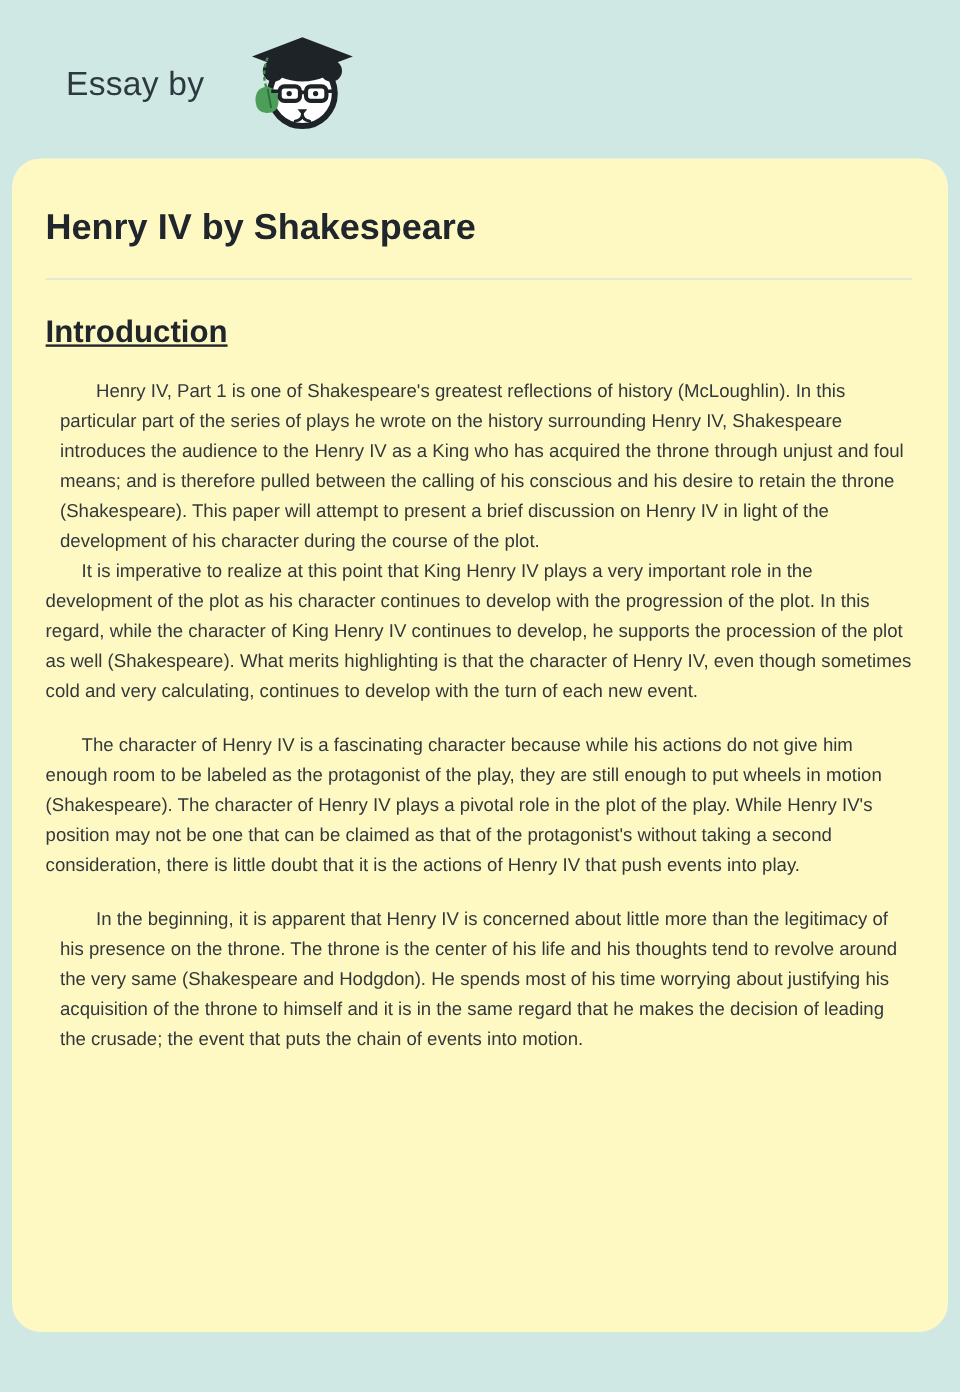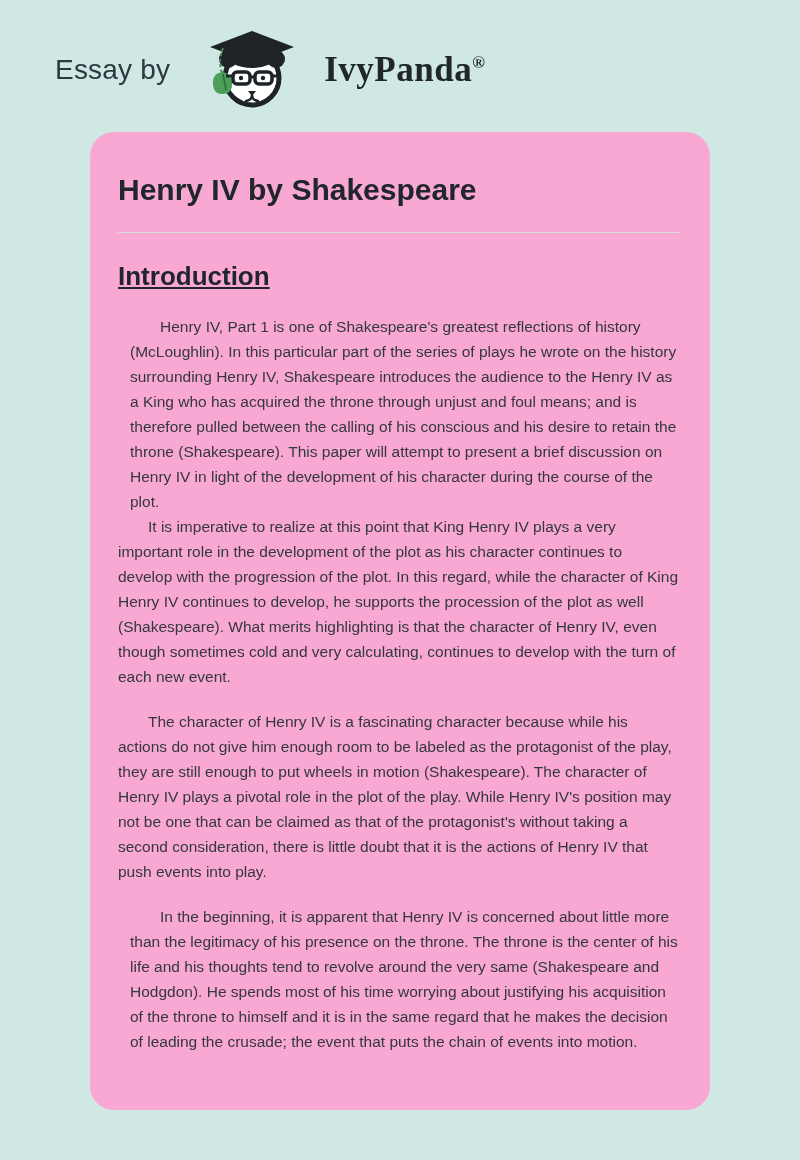--- a/index.html
+++ b/index.html
@@ -41,24 +41,24 @@
     margin-left: 4px;
     letter-spacing: 0.5px;
   }
   .brand sup {
     font-size: 17px;
     vertical-align: super;
     line-height: 0;
   }
   
   .card {
-    width: 620px;
+    width: 780px;
     min-height: 978px;
     margin: 0 auto;
-    background: #f9a8d4;
+    background: #fef9c3;
     border-radius: 24px;
     padding: 34px 30px 44px 28px;
     box-sizing: border-box;
   }
   .card h1 {
     font-size: 30px;
     line-height: 36px;
     margin: 6px 0 24px 0;
     color: #20262b;
     font-weight: 700;
@@ -138,21 +138,20 @@
 
       <circle cx="44" cy="48" r="2.2" fill="#1d2327"></circle>
       <circle cx="66" cy="48" r="2.2" fill="#1d2327"></circle>
 
       <path d="M51 61 h8 l-4 5 z" fill="#1d2327"></path>
 
       <path d="M55 65 q0 5 -6 6 M55 65 q0 5 6 6" stroke="#1d2327" stroke-width="2.4" fill="none" stroke-linecap="round"></path>
     </svg>
   </span>
 
-  <span class="brand"><span>IvyPanda</span><sup>®</sup></span>
 </header>
 
 <main class="card">
   <h1>Henry IV by Shakespeare</h1>
 
 
   <hr class="divider">
 
   <section>
     <h2>Introduction</h2>

